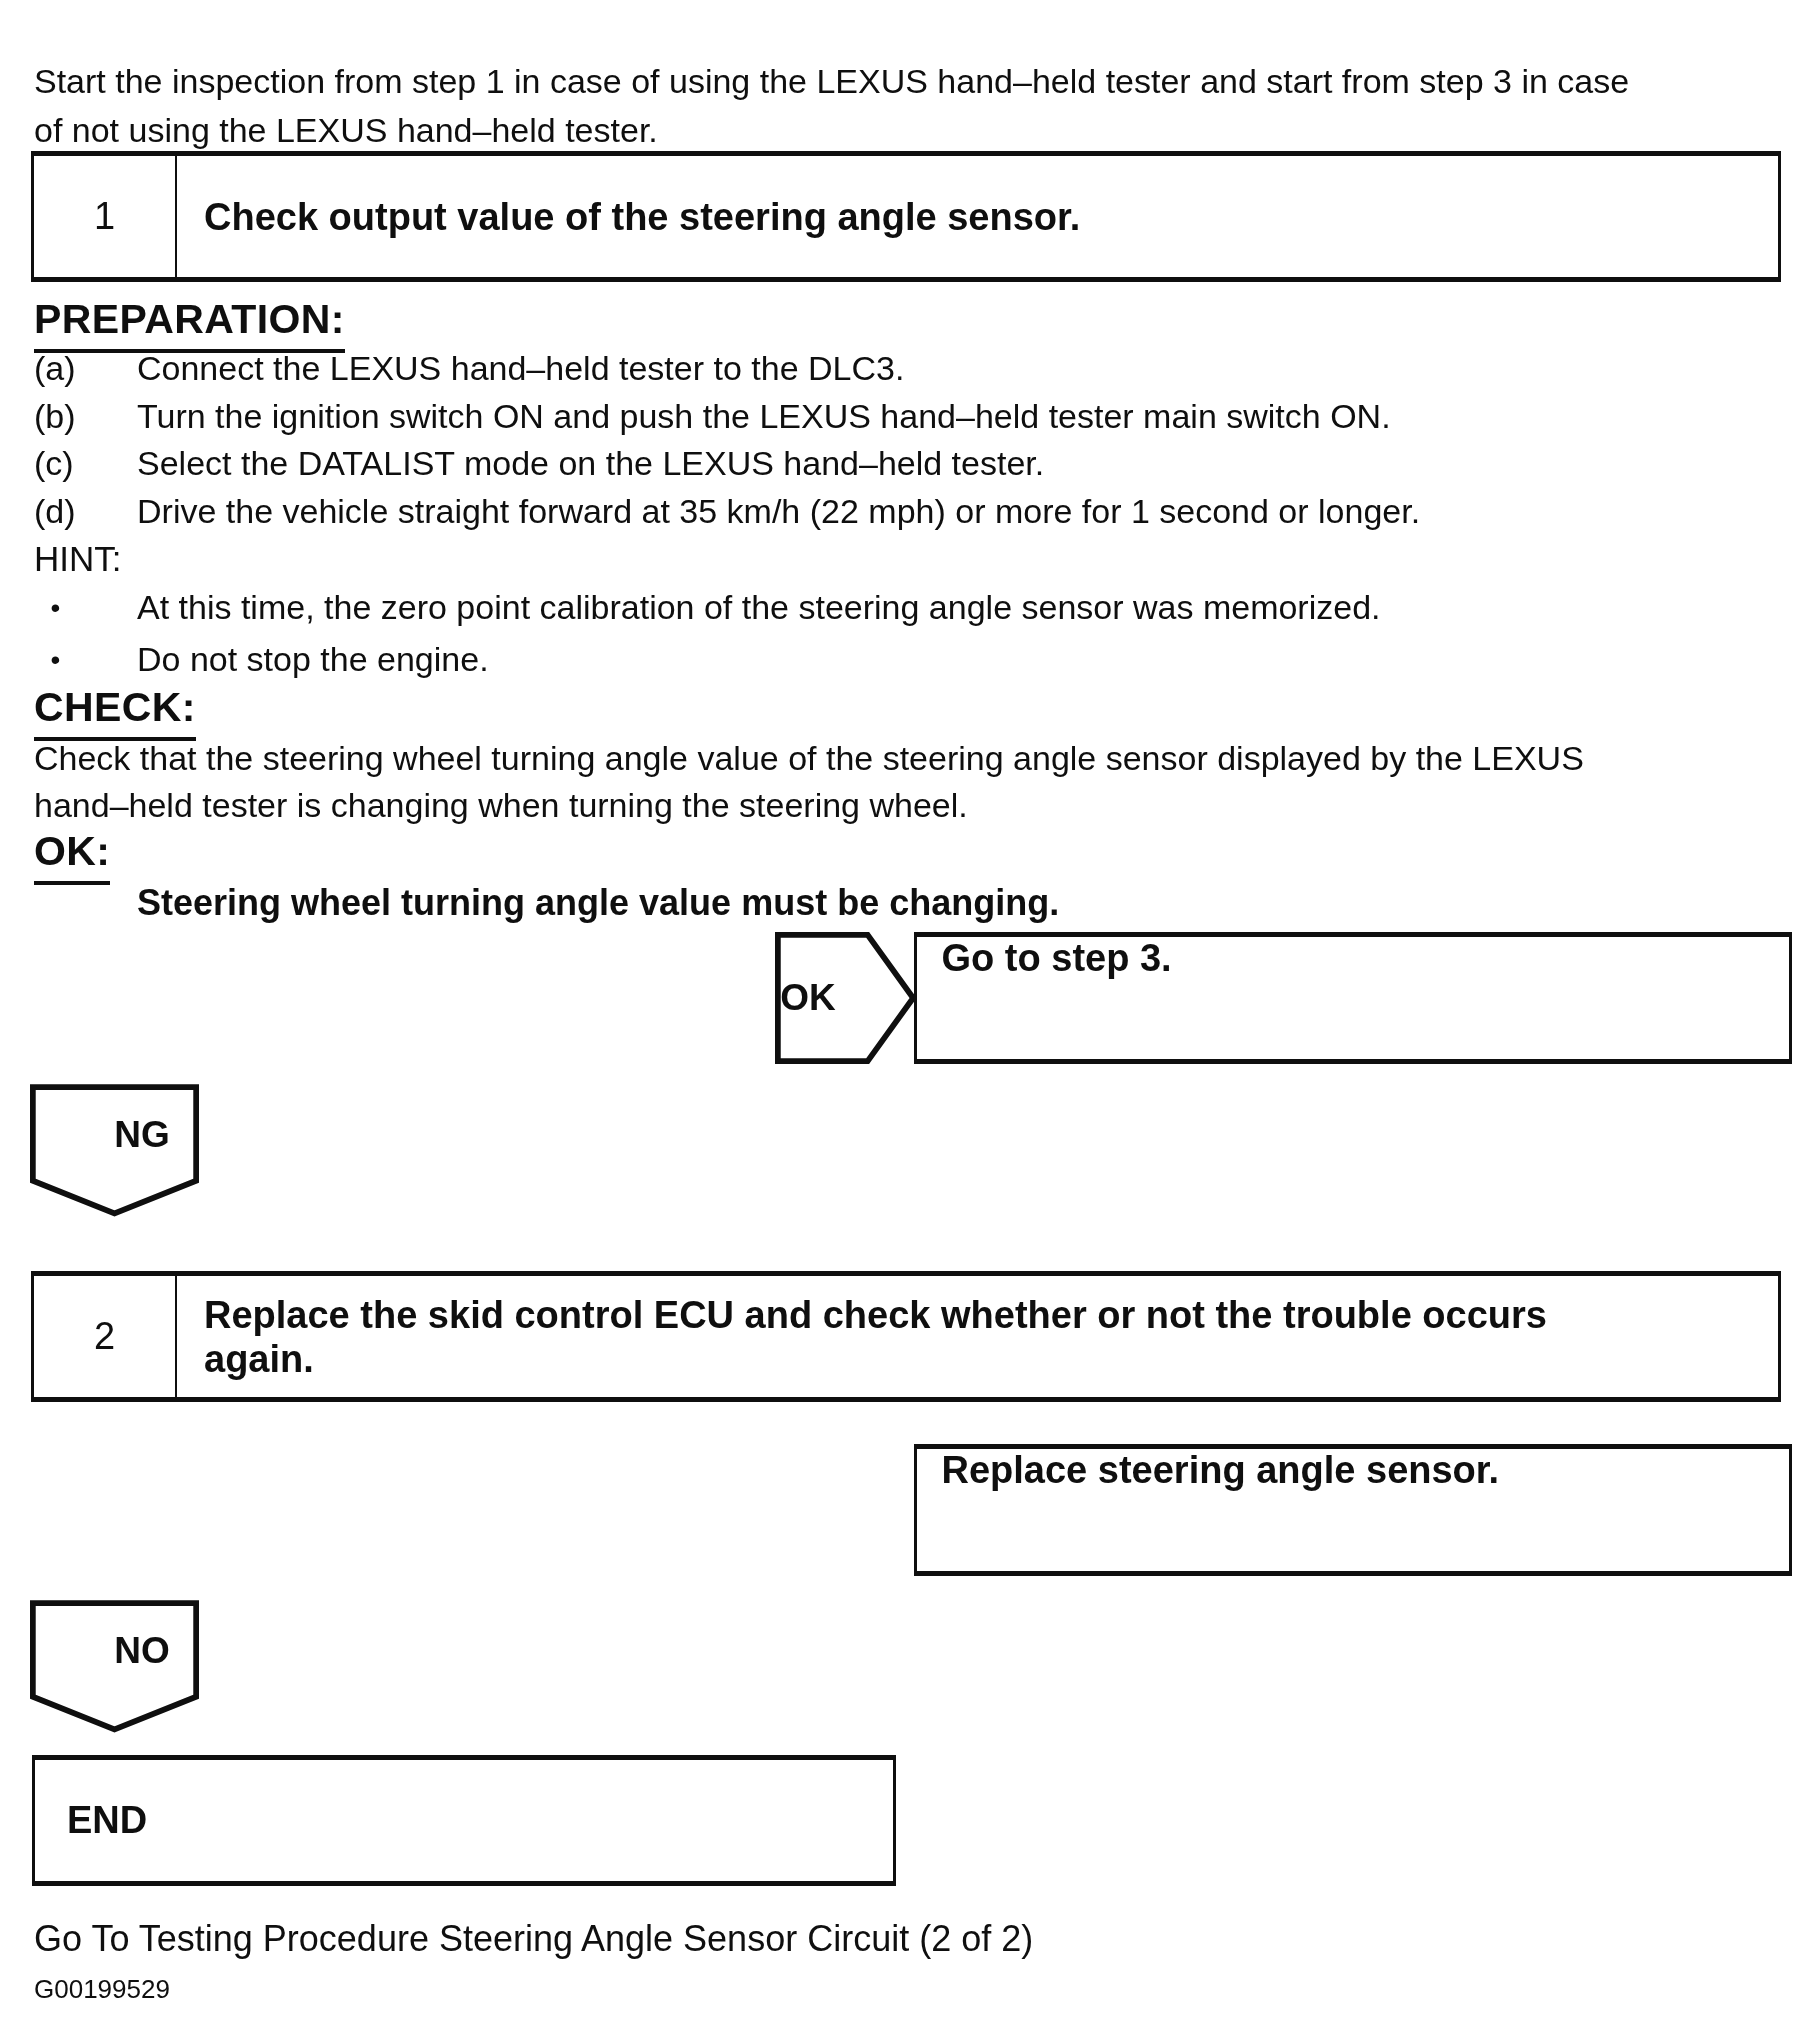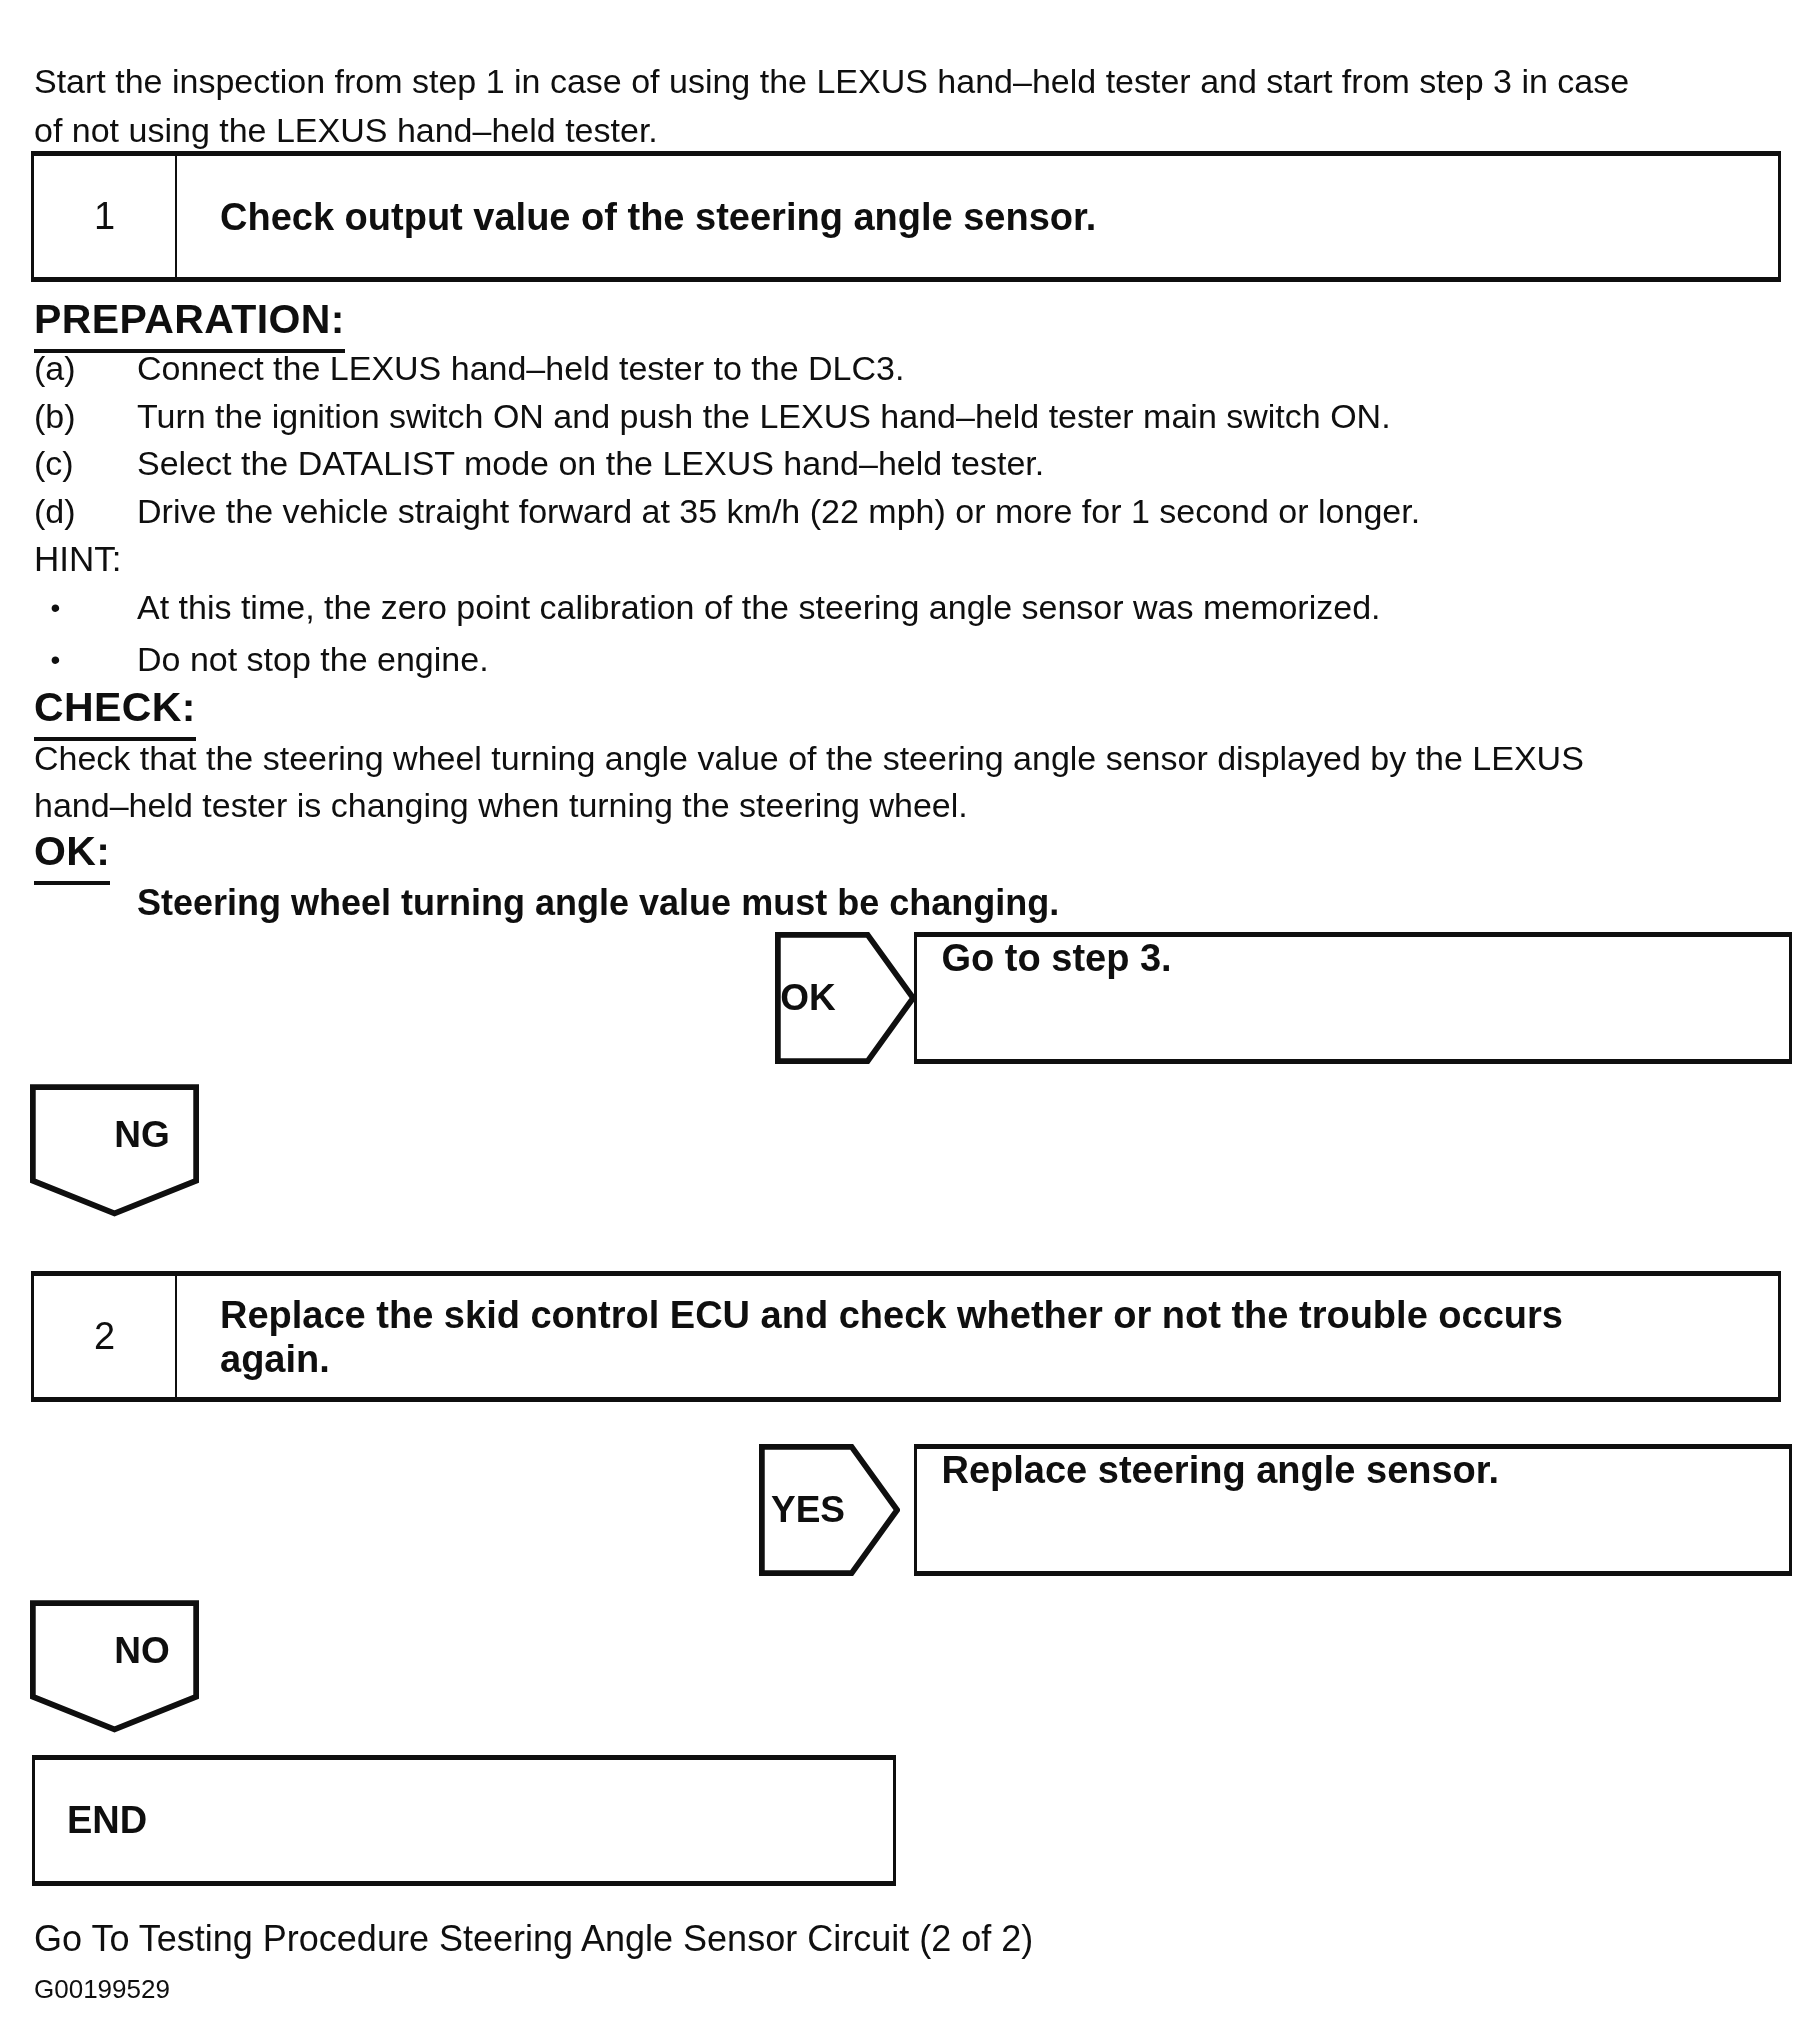--- a/index.html
+++ b/index.html
@@ -37,21 +37,21 @@
     background: #ffffff;
   }
   .step-num {
     width: 141px; flex: none;
     border-right: 2.5px solid #0f0f0f;
     display: flex; align-items: center; justify-content: center;
     font-size: 38px;
   }
   .step-title {
     display: flex; flex-direction: column; justify-content: center;
-    padding-left: 43px;
+    padding-left: 27px;
     font-size: 38px; font-weight: bold; line-height: 44px;
     white-space: nowrap;
   }
 
   
   .pent { background: transparent; }
   .pent svg { display: block; }
   .pent-label {
     position: absolute; font-weight: bold; font-size: 37px; color: #0f0f0f;
     text-align: center;
@@ -159,26 +159,20 @@
   </div>
 
   <div class="abs step-box" style="top:1271px;">
     <div class="step-num">2</div>
     <div class="step-title">
       <div>Replace the skid control ECU and check whether or not the trouble occurs</div>
       <div>again.</div>
     </div>
   </div>
 
-  <div class="abs pent" style="left:759px; top:1444px; width:141px; height:132px;">
-    <svg width="141" height="132" viewBox="0 0 172 161">
-      <polygon points="3.5,3.5 113,3.5 168.5,80.5 113,157.5 3.5,157.5" fill="#ffffff" stroke="#0f0f0f" stroke-width="7"></polygon>
-    </svg>
-    <span class="pent-label pent-right-label">YES</span>
-  </div>
   <div class="abs result-box" style="top:1444px;">
     <span>Replace steering angle sensor.</span>
   </div>
 
   <div class="abs pent" style="left:29.5px; top:1600px; width:169px; height:133px;">
     <svg width="169" height="133" viewBox="0 0 207 162">
       <polygon points="3.5,3.5 203.5,3.5 203.5,118 103.5,158 3.5,118" fill="#ffffff" stroke="#0f0f0f" stroke-width="7"></polygon>
     </svg>
     <span class="pent-label pent-down-label">NO</span>
   </div>

